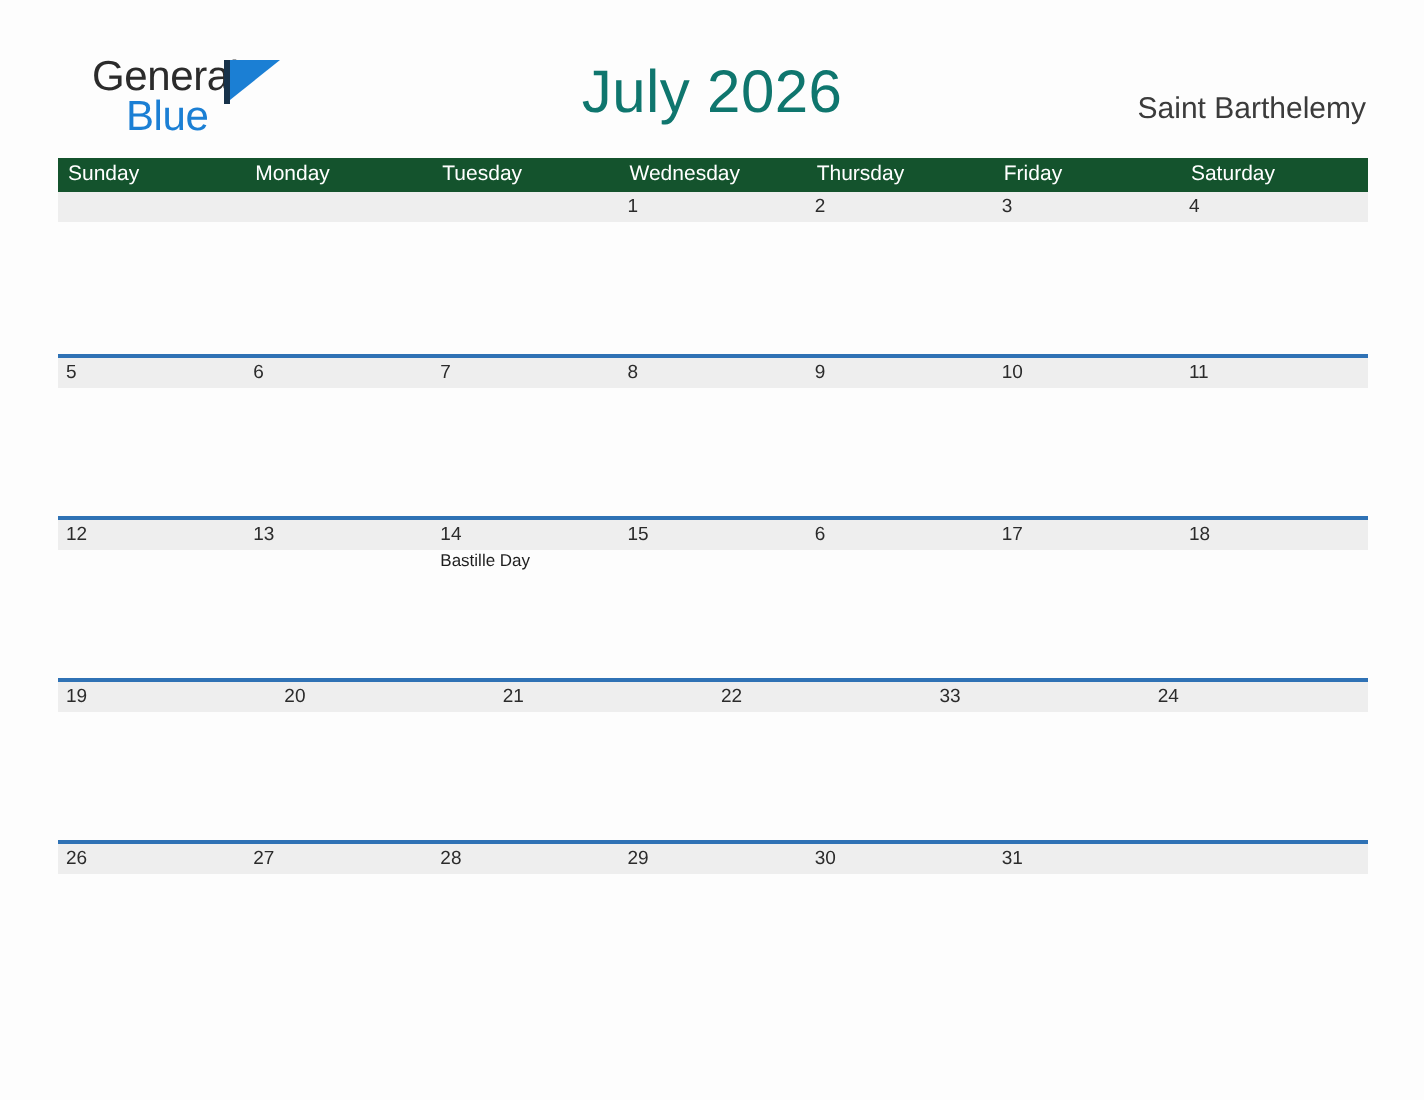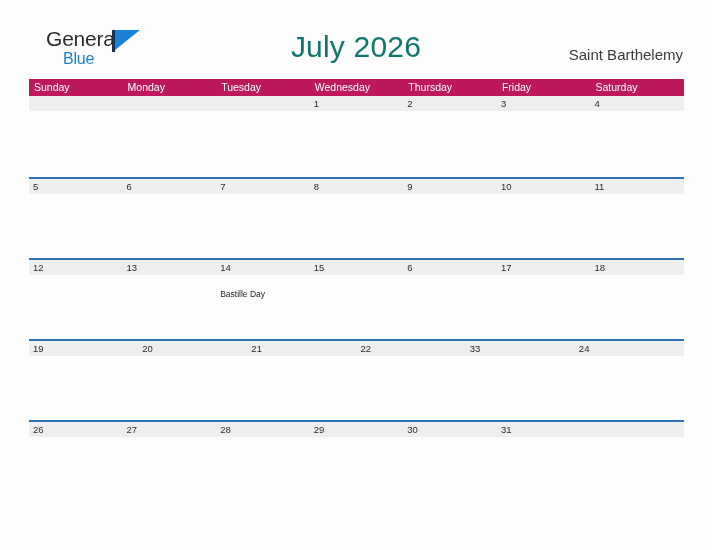--- a/index.html
+++ b/index.html
@@ -38,21 +38,21 @@
     font-size: 21px;
     color: #2b2b2b;
     letter-spacing: -0.2px;
     line-height: 22px;
     white-space: nowrap;
   }
   .logo-blue {
     position: absolute;
     left: 17px;
     top: 20px;
-    font-size: 16px;
+    font-size: 21px;
     color: #1b7fd4;
     letter-spacing: -0.2px;
     line-height: 22px;
     white-space: nowrap;
   }
   .logo-flag {
     position: absolute;
     left: 66px;
     top: 2px;
     width: 28px;
@@ -101,21 +101,21 @@
     position: absolute;
     left: 29px;
     top: 79px;
     width: 655px;
   }
 
   .weekdays {
     display: flex;
     width: 655px;
     height: 17px;
-    background: #be185d;
+    background: #14532d;
   }
   .weekday {
     flex: 1 1 0;
     color: #ffffff;
     font-size: 10.5px;
     line-height: 17px;
     padding-left: 5px;
     box-sizing: border-box;
     white-space: nowrap;
     overflow: hidden;
@@ -156,21 +156,21 @@
     position: relative;
   }
   .day-num {
     font-size: 9.5px;
     color: #2b2b2b;
     line-height: 15px;
     height: 15px;
     display: block;
   }
   .day-events {
-    padding-top: 14px;
+    padding-top: 0;
   }
   .day-event {
     font-size: 8.5px;
     color: #1f1f1f;
     line-height: 11px;
     white-space: nowrap;
     overflow: hidden;
   }
 </style>
 </head>

